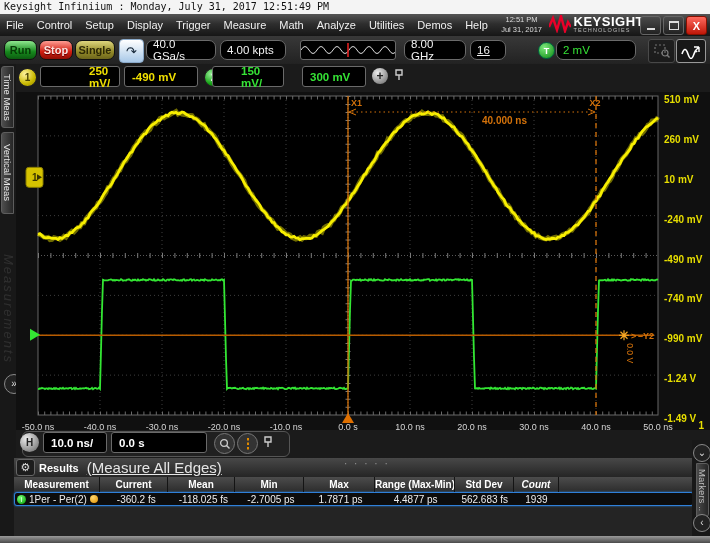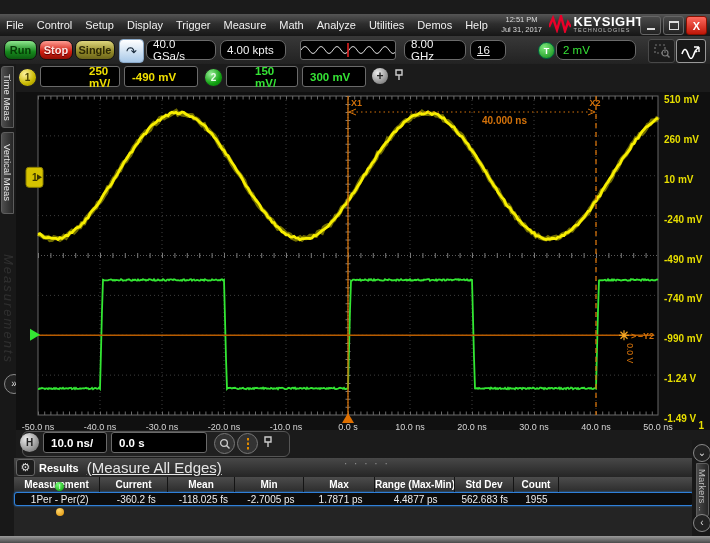--- a/index.html
+++ b/index.html
@@ -51,21 +51,21 @@
   
   #chanbar{position:absolute;left:16px;top:64px;width:694px;height:28px;background:#1b1b1b;}
   .ch-circle{position:absolute;top:4px;width:17px;height:17px;border-radius:50%;font-size:10px;font-weight:bold;
     display:flex;align-items:center;justify-content:center;border:1px solid #222;}
   #ch1-circle{left:2px;background:radial-gradient(circle at 35% 30%,#fff3a0,#c9b900 60%,#8a7f00);color:#4a4400;}
   #ch2-circle{left:188px;background:radial-gradient(circle at 35% 30%,#9af09a,#11a011 60%,#066d06);color:#eafbea;}
   .ch-field{position:absolute;top:2px;height:21px;background:#000;border:1px solid #6a6a6a;border-radius:3px;
     font-size:11.5px;display:flex;align-items:center;padding:0 7px;box-sizing:border-box;font-weight:bold;}
   #ch1-scale{left:24px;width:80px;padding-left:48px;}
   #ch1-offset{left:108px;width:74px;}
-  #ch2-scale{left:210px;width:72px;padding-left:28px;}
+  #ch2-scale{left:196px;width:72px;padding-left:28px;}
   #ch2-offset{left:286px;width:64px;}
   #add-circle{position:absolute;left:356px;top:4px;width:16px;height:16px;border-radius:50%;
     background:radial-gradient(circle at 35% 30%,#eee,#999 60%,#666);color:#222;font-weight:bold;font-size:12px;
     display:flex;align-items:center;justify-content:center;}
   .pin-btn{display:flex;align-items:center;justify-content:center;}
   #chan-pin{position:absolute;left:377px;top:4px;}
   
   #leftstrip{position:absolute;left:0;top:64px;width:16px;height:472px;background:#181818;}
   .vtab{writing-mode:vertical-rl;color:#e8e8e8;font-size:9.5px;background:linear-gradient(to right,#4e4e4e,#262626);
     border:1px solid #5d5d5d;border-radius:3px 0 0 3px;padding:6px 0;text-align:center;position:absolute;left:1px;width:13px;box-sizing:border-box;}
@@ -99,21 +99,21 @@
     color:#ddd;font-size:11px;display:flex;align-items:center;justify-content:center;line-height:1;}
   #res-title{color:#fff;font-weight:bold;font-size:11px;margin-right:8px;}
   #res-sub{color:#e5e5e5;font-size:15px;text-decoration:underline;}
   #res-dots{position:absolute;left:330px;top:0px;color:#999;font-size:10px;letter-spacing:2px;}
   #res-table{position:absolute;left:0;top:19px;width:680px;}
   .res-hrow{display:flex;height:15px;background:linear-gradient(#4c4c4c,#2c2c2c);}
   .res-hcell{color:#fff;font-size:10px;font-weight:bold;text-align:center;border-right:1px solid #141414;
     box-sizing:border-box;line-height:15px;overflow:hidden;white-space:nowrap;}
   .res-drow{display:flex;height:14px;background:#0d0d0d;border:1px solid #2f80d9;border-radius:3px;
     box-sizing:border-box;align-items:center;box-shadow:0 0 2px #2f80d9;}
-  .res-dcell{color:#eee;font-size:10px;text-align:center;overflow:hidden;white-space:nowrap;flex-direction:column;}
+  .res-dcell{color:#eee;font-size:10px;text-align:center;overflow:hidden;white-space:nowrap;}
   .res-name{display:flex;align-items:center;gap:3px;padding-left:2px;text-align:left;}
   .dot-green{width:9px;height:9px;border-radius:50%;background:radial-gradient(circle at 35% 30%,#7f7,#090);
     color:#fff;font-size:7px;display:flex;align-items:center;justify-content:center;flex:none;}
   .dot-orange{width:8px;height:8px;border-radius:50%;background:radial-gradient(circle at 35% 30%,#ffd76e,#df9000);flex:none;}
   
   #rightstrip{position:absolute;left:692px;top:440px;width:18px;height:96px;background:#181818;}
   #mk-up{left:693px;top:444px;width:16px;height:16px;}
   #mk-down{left:693px;top:514px;width:16px;height:16px;}
   #markers-tab{position:absolute;left:696px;top:463px;writing-mode:vertical-rl;color:#bbb;font-size:9.5px;
     background:linear-gradient(to right,#4a4a4a,#262626);border:1px solid #5d5d5d;border-radius:0 3px 3px 0;
@@ -121,20 +121,23 @@
   
   #bottomstrip{position:absolute;left:0;top:536px;width:710px;height:7px;
     background:linear-gradient(#9a9a9a,#4a4a4a);}
   svg text{font-family:"Liberation Sans",sans-serif;}
 </style>
 </head>
 <body>
 
 <div id="win">
 
+  <div id="titlebar">
+    <span>Keysight Infiniium : Monday, July 31, 2017 12:51:49 PM</span>
+  </div>
 
   <div id="menubar">
     <div id="menu-items">
         <span class="menu-item">File</span>
         <span class="menu-item">Control</span>
         <span class="menu-item">Setup</span>
         <span class="menu-item">Display</span>
         <span class="menu-item">Trigger</span>
         <span class="menu-item">Measure</span>
         <span class="menu-item">Math</span>
@@ -324,36 +327,36 @@
     </div>
     <div id="res-table">
         <div class="res-hrow">
           <div class="res-hcell" style="width: 86px;">Measurement</div>
           <div class="res-hcell" style="width: 68px;">Current</div>
           <div class="res-hcell" style="width: 67px;">Mean</div>
           <div class="res-hcell" style="width: 69px;">Min</div>
           <div class="res-hcell" style="width: 71px;">Max</div>
           <div class="res-hcell" style="width: 80px;">Range (Max-Min)</div>
           <div class="res-hcell" style="width: 59px;">Std Dev</div>
-          <div class="res-hcell" style="width: 45px;">Count</div>
+          <div class="res-hcell" style="width: 45px; font-style: italic;">Count</div>
           <div class="res-hcell" style="width: 135px;"></div>
         </div>
         <div class="res-drow">
           <div class="res-dcell res-name" style="width: 86px;">
             <span class="dot-green">i</span>
             <span>1Per - Per(2)</span>
             <span class="dot-orange"></span>
           </div>
           <div class="res-dcell" style="width: 68px;">-360.2 fs</div>
           <div class="res-dcell" style="width: 67px;">-118.025 fs</div>
           <div class="res-dcell" style="width: 69px;">-2.7005 ps</div>
           <div class="res-dcell" style="width: 71px;">1.7871 ps</div>
           <div class="res-dcell" style="width: 80px;">4.4877 ps</div>
           <div class="res-dcell" style="width: 59px;">562.683 fs</div>
-          <div class="res-dcell" style="width: 45px;">1955</div>
+          <div class="res-dcell" style="width: 45px;">1939</div>
           <div class="res-dcell" style="width: 135px;"></div>
         </div>
       </div>
   </div>
 
   <div id="rightstrip"></div>
   <div class="round-btn" id="mk-up">⌄</div>
   <div id="markers-tab">Markers ..</div>
   <div class="round-btn" id="mk-down">‹</div>
 

